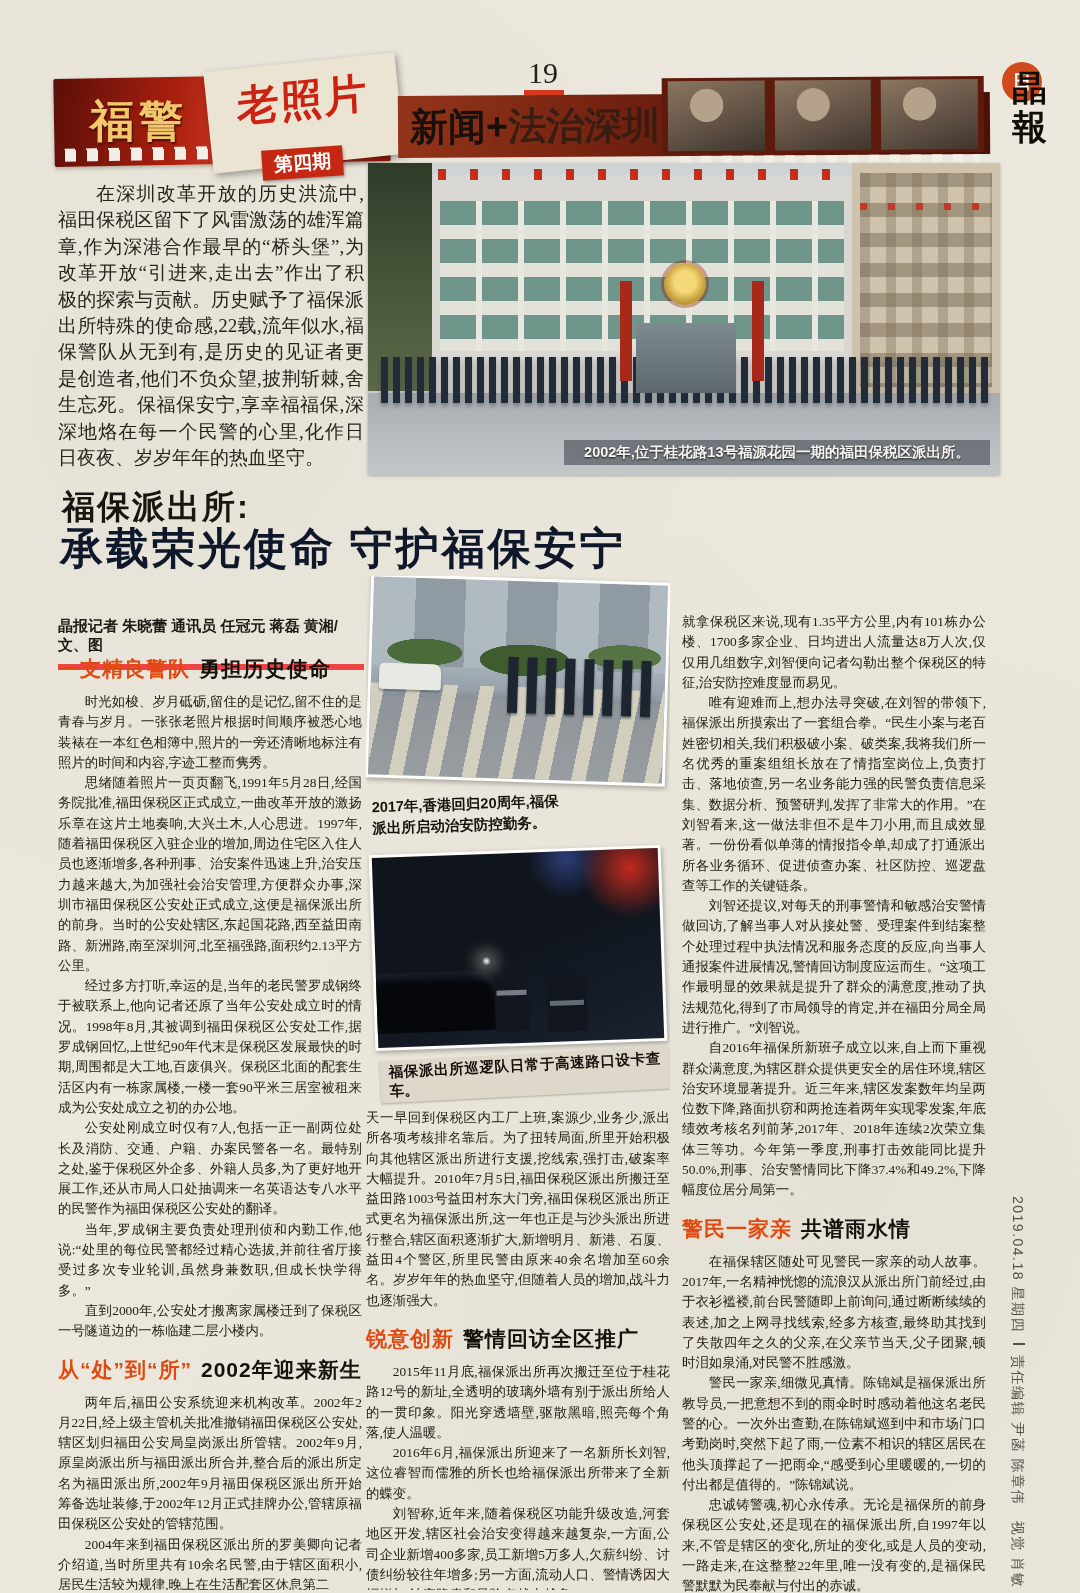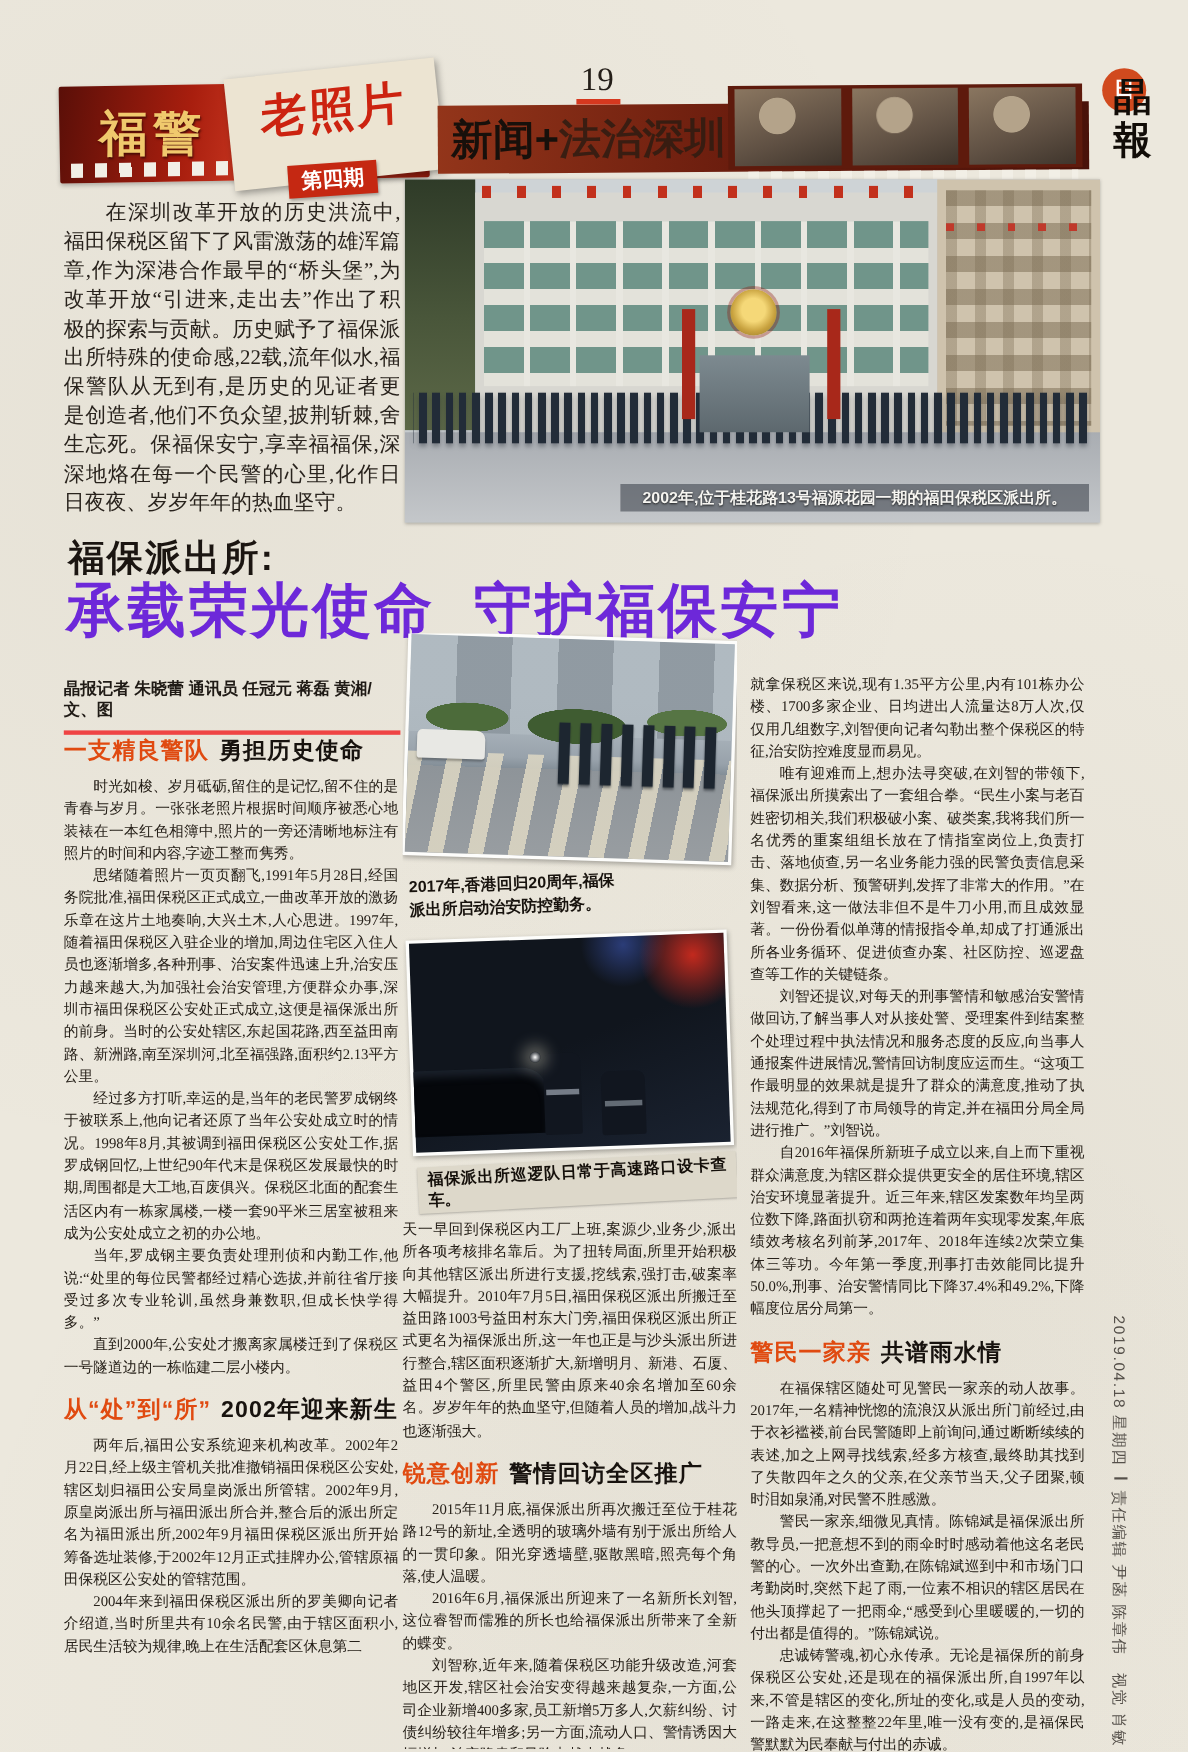--- a/index.html
+++ b/index.html
@@ -93,32 +93,32 @@
   .mp-officers{position:absolute;left:8px;top:194px;width:616px;height:46px;
     background:repeating-linear-gradient(90deg,transparent 0 5px,#222c38 5px 12px);
     filter:drop-shadow(0 3px 2px rgba(40,45,55,.4));}
   .mp-caption{position:absolute;right:10px;bottom:10px;background:rgba(40,45,55,.5);
     color:#f6f5f1;font-size:14.5px;font-weight:600;padding:3px 20px;
     font-family:"Liberation Sans",sans-serif;text-shadow:0 1px 2px rgba(0,0,0,.8);}
 
   
   .kicker{left:62px;top:485px;font-size:33px;font-weight:800;color:#1b1511;
     font-family:"Liberation Sans",sans-serif;letter-spacing:2px;}
-  .headline{left:60px;top:520px;width:900px;font-size:53px;font-weight:900;color:#6d28d9;
-    font-family:Liberation Mono, monospace;letter-spacing:3px;white-space:nowrap;}
+  .headline{left:60px;top:520px;width:900px;font-size:43px;font-weight:900;color:#0f172a;
+    font-family:Liberation Serif, serif;letter-spacing:3px;white-space:nowrap;}
   .byline{left:58px;top:617px;width:306px;font-size:15px;font-weight:700;color:#1f1a15;
-    border-bottom:4px solid #ef4444;padding-bottom:9px;font-family:"Liberation Sans",sans-serif;}
+    border-bottom:6px solid #ef4444;padding-bottom:9px;font-family:"Liberation Sans",sans-serif;}
 
   
   .col{position:absolute;overflow:hidden;text-align:justify;}
   .col p{margin:0;font-size:13.4px;line-height:20.3px;text-indent:2em;color:#262019;}
   .col p.cont{text-indent:0;}
   .col h3{margin:14px 0 9px;font-size:21px;font-family:"Liberation Sans",sans-serif;
     font-weight:900;color:#17120e;letter-spacing:1px;white-space:nowrap;}
-  .col h3:first-child{margin-top:18px;}
+  .col h3:first-child{margin-top:5px;}
   .col h3 .lbl{color:#e04a10;margin-right:9px;}
   .col-left{left:58px;top:650px;width:304px;height:940px;}
   .col-mid{left:366px;top:576px;width:304px;height:1014px;}
   .col-right{left:682px;top:585px;width:304px;height:1002px;margin-top:27px;}
 
   
   .snap{background:#fdfdfb;padding:3px;box-shadow:1px 2px 5px rgba(0,0,0,.3);}
   .photo-street{width:294px;height:198px;transform:rotate(1.8deg);margin:2px auto 0;}
   .ps-inner{position:relative;width:100%;height:100%;overflow:hidden;
     background:linear-gradient(180deg,#b9c2c9 0 28%,#98a2ab 55%,#848f98 60%,#8e9499 60%,#989da1 100%);}
@@ -215,20 +215,21 @@
 
 <div class="abs kicker">福保派出所:</div>
 <div class="abs headline">承载荣光使命  守护福保安宁</div>
 <div class="abs byline">晶报记者 朱晓蕾 通讯员 任冠元 蒋磊 黄湘/文、图</div>
 
 <div class="col col-left">
   <h3><span class="lbl">一支精良警队</span><span>勇担历史使命</span></h3>
   <p>时光如梭、岁月砥砺,留住的是记忆,留不住的是青春与岁月。一张张老照片根据时间顺序被悉心地装裱在一本红色相簿中,照片的一旁还清晰地标注有照片的时间和内容,字迹工整而隽秀。</p>
   <p>思绪随着照片一页页翻飞,1991年5月28日,经国务院批准,福田保税区正式成立,一曲改革开放的激扬乐章在这片土地奏响,大兴土木,人心思进。1997年,随着福田保税区入驻企业的增加,周边住宅区入住人员也逐渐增多,各种刑事、治安案件迅速上升,治安压力越来越大,为加强社会治安管理,方便群众办事,深圳市福田保税区公安处正式成立,这便是福保派出所的前身。当时的公安处辖区,东起国花路,西至益田南路、新洲路,南至深圳河,北至福强路,面积约2.13平方公里。</p>
   <p>经过多方打听,幸运的是,当年的老民警罗成钢终于被联系上,他向记者还原了当年公安处成立时的情况。1998年8月,其被调到福田保税区公安处工作,据罗成钢回忆,上世纪90年代末是保税区发展最快的时期,周围都是大工地,百废俱兴。保税区北面的配套生活区内有一栋家属楼,一楼一套90平米三居室被租来成为公安处成立之初的办公地。</p>
+  <p>公安处刚成立时仅有7人,包括一正一副两位处长及消防、交通、户籍、办案民警各一名。最特别之处,鉴于保税区外企多、外籍人员多,为了更好地开展工作,还从市局人口处抽调来一名英语达专八水平的民警作为福田保税区公安处的翻译。</p>
   <p>当年,罗成钢主要负责处理刑侦和内勤工作,他说:“处里的每位民警都经过精心选拔,并前往省厅接受过多次专业轮训,虽然身兼数职,但成长快学得多。”</p>
   <p>直到2000年,公安处才搬离家属楼迁到了保税区一号隧道边的一栋临建二层小楼内。</p>
   <h3><span class="lbl">从“处”到“所”</span><span>2002年迎来新生</span></h3>
   <p>两年后,福田公安系统迎来机构改革。2002年2月22日,经上级主管机关批准撤销福田保税区公安处,辖区划归福田公安局皇岗派出所管辖。2002年9月,原皇岗派出所与福田派出所合并,整合后的派出所定名为福田派出所,2002年9月福田保税区派出所开始筹备选址装修,于2002年12月正式挂牌办公,管辖原福田保税区公安处的管辖范围。</p>
   <p>2004年来到福田保税区派出所的罗美卿向记者介绍道,当时所里共有10余名民警,由于辖区面积小,居民生活较为规律,晚上在生活配套区休息第二</p>
 </div>
 
 <div class="col col-mid">
   <div class="snap photo-street">
     <div class="ps-inner">

